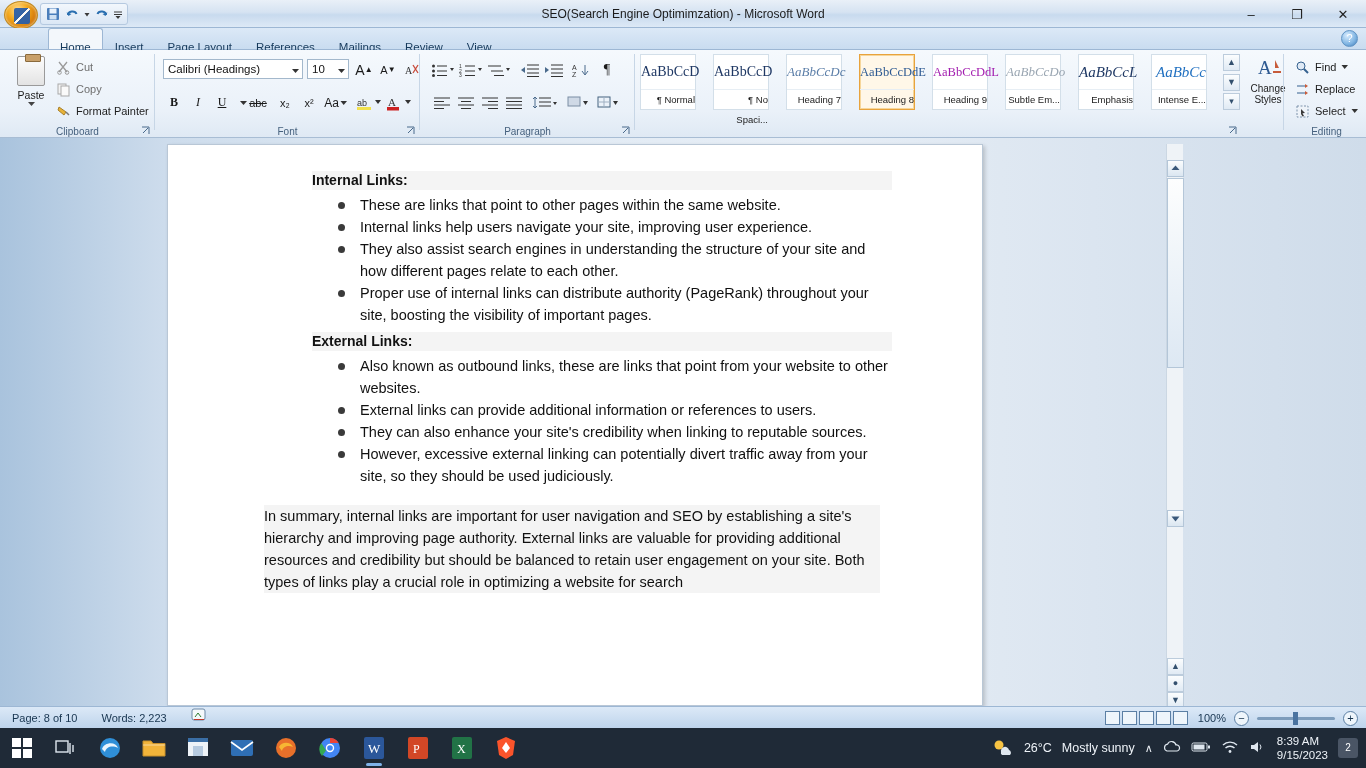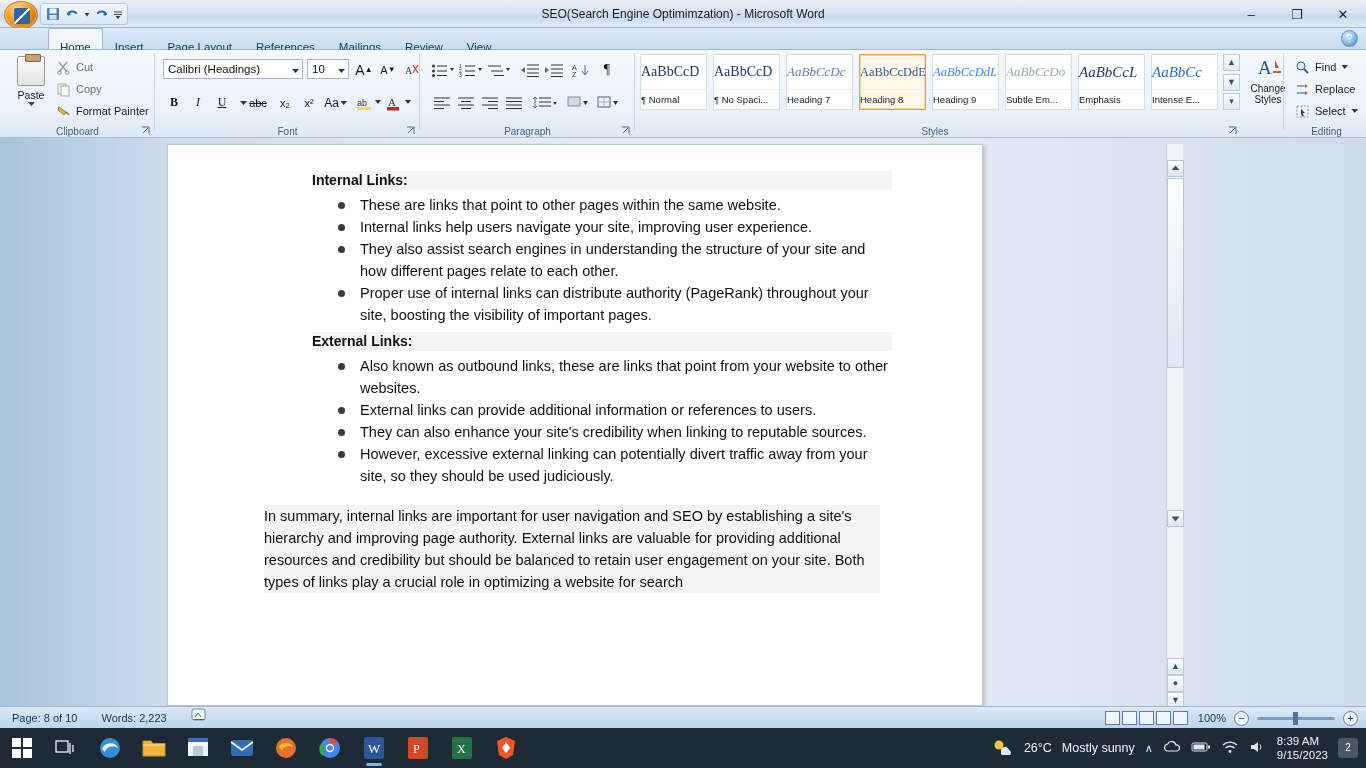--- a/index.html
+++ b/index.html
@@ -120,22 +120,22 @@
     position:absolute; height:21px; min-width:21px; display:flex; align-items:center; justify-content:center;
     font-size:12px; color:#1a1a1a; border:1px solid transparent; border-radius:2px;
   }
   .ctl.bold { font-weight:bold; font-family:"Liberation Serif", serif; }
   .ctl.ital { font-style:italic; font-family:"Liberation Serif", serif; }
   .ctl.und  { text-decoration:underline; font-family:"Liberation Serif", serif; }
   .ctl.strike { text-decoration:line-through; font-size:11px;}
 
   
   .style-item {
-    position:absolute; top:4px; width:67px; height:56px; background:#fff;
-    border:1px solid #d3dfe9; text-align:left;
+    position:absolute; top:4px; width:56px; height:56px; background:#fff;
+    border:1px solid #d3dfe9; text-align:right;
   }
   .style-item.sel { border:1px solid #e8a33d; box-shadow:0 0 0 1px #f6d69a inset; background:#fff7e8;}
   .style-prev { height:34px; line-height:34px; font-size:14px; color:#1f3864; font-family:"Liberation Serif", serif; }
   .style-name { font-size:9.5px; color:#1b1b1b; border-top:1px solid #e7eef4; line-height:20px; }
 
   .big-btn {
     position:absolute; width:54px; height:62px; top:4px;
     display:flex; flex-direction:column; align-items:center; justify-content:flex-start;
     font-size:10px; color:#1d1d1d; text-align:center; line-height:11px;
   }
@@ -507,21 +507,21 @@
       </div>
       <div class="style-item" style="left:151px;">
         <div class="style-prev" style="color:#5b7ea8; font-style:italic; font-size:13px">AaBbCcDc</div>
         <div class="style-name">Heading 7</div>
       </div>
       <div class="style-item sel" style="left:224px;">
         <div class="style-prev" style="color:#2e5a92; font-size:12.5px">AaBbCcDdE</div>
         <div class="style-name">Heading 8</div>
       </div>
       <div class="style-item" style="left:297px;">
-        <div class="style-prev" style="color:#3b82f6; font-style:italic; font-size:12.5px">AaBbCcDdL</div>
+        <div class="style-prev" style="color:#a21caf; font-size:12.5px">AaBbCcDdL</div>
         <div class="style-name">Heading 9</div>
       </div>
       <div class="style-item" style="left:370px;">
         <div class="style-prev" style="color:#9aa6b2; font-style:italic; font-size:13px">AaBbCcDo</div>
         <div class="style-name">Subtle Em...</div>
       </div>
       <div class="style-item" style="left:443px;">
         <div class="style-prev" style="color:#1f3864; font-style:italic; font-size:15px">AaBbCcL</div>
         <div class="style-name">Emphasis</div>
       </div>
@@ -537,21 +537,20 @@
       </div>
 
       <div class="big-btn" style="left:606px;">
         <svg width="30" height="28" viewBox="0 0 30 28">
             <text x="5" y="20" font-size="19" fill="#2e5a92" font-family="serif">A</text>
             <path d="M22 6 L26 14 L22 14 Z" fill="#c75b3a"></path>
             <path d="M20 18 H28" stroke="#c75b3a" stroke-width="2"></path>
           </svg>
         <div style="margin-top:1px;">Change Styles</div>
       </div>
-      <div class="group-label" style="left:0; width:600px;">Styles</div>
       <div class="dlg-launch" style="left:592px;">
         <svg width="11" height="11" viewBox="0 0 11 11">
             <path d="M2 2 L9 2 L9 9" stroke="#4a6a8c" fill="none"></path>
             <path d="M3 8 L8 3" stroke="#4a6a8c"></path>
           </svg>
       </div>
       <div class="group-sep" style="left:648px;"></div>
     </div>
 
     <div class="group" style="left:1287px; width:79px;">

